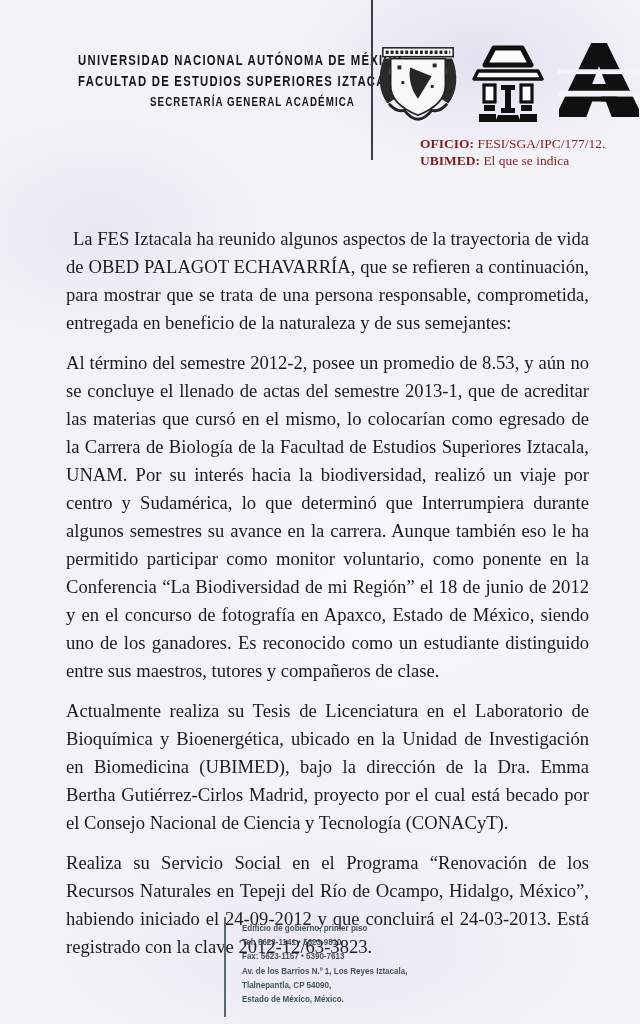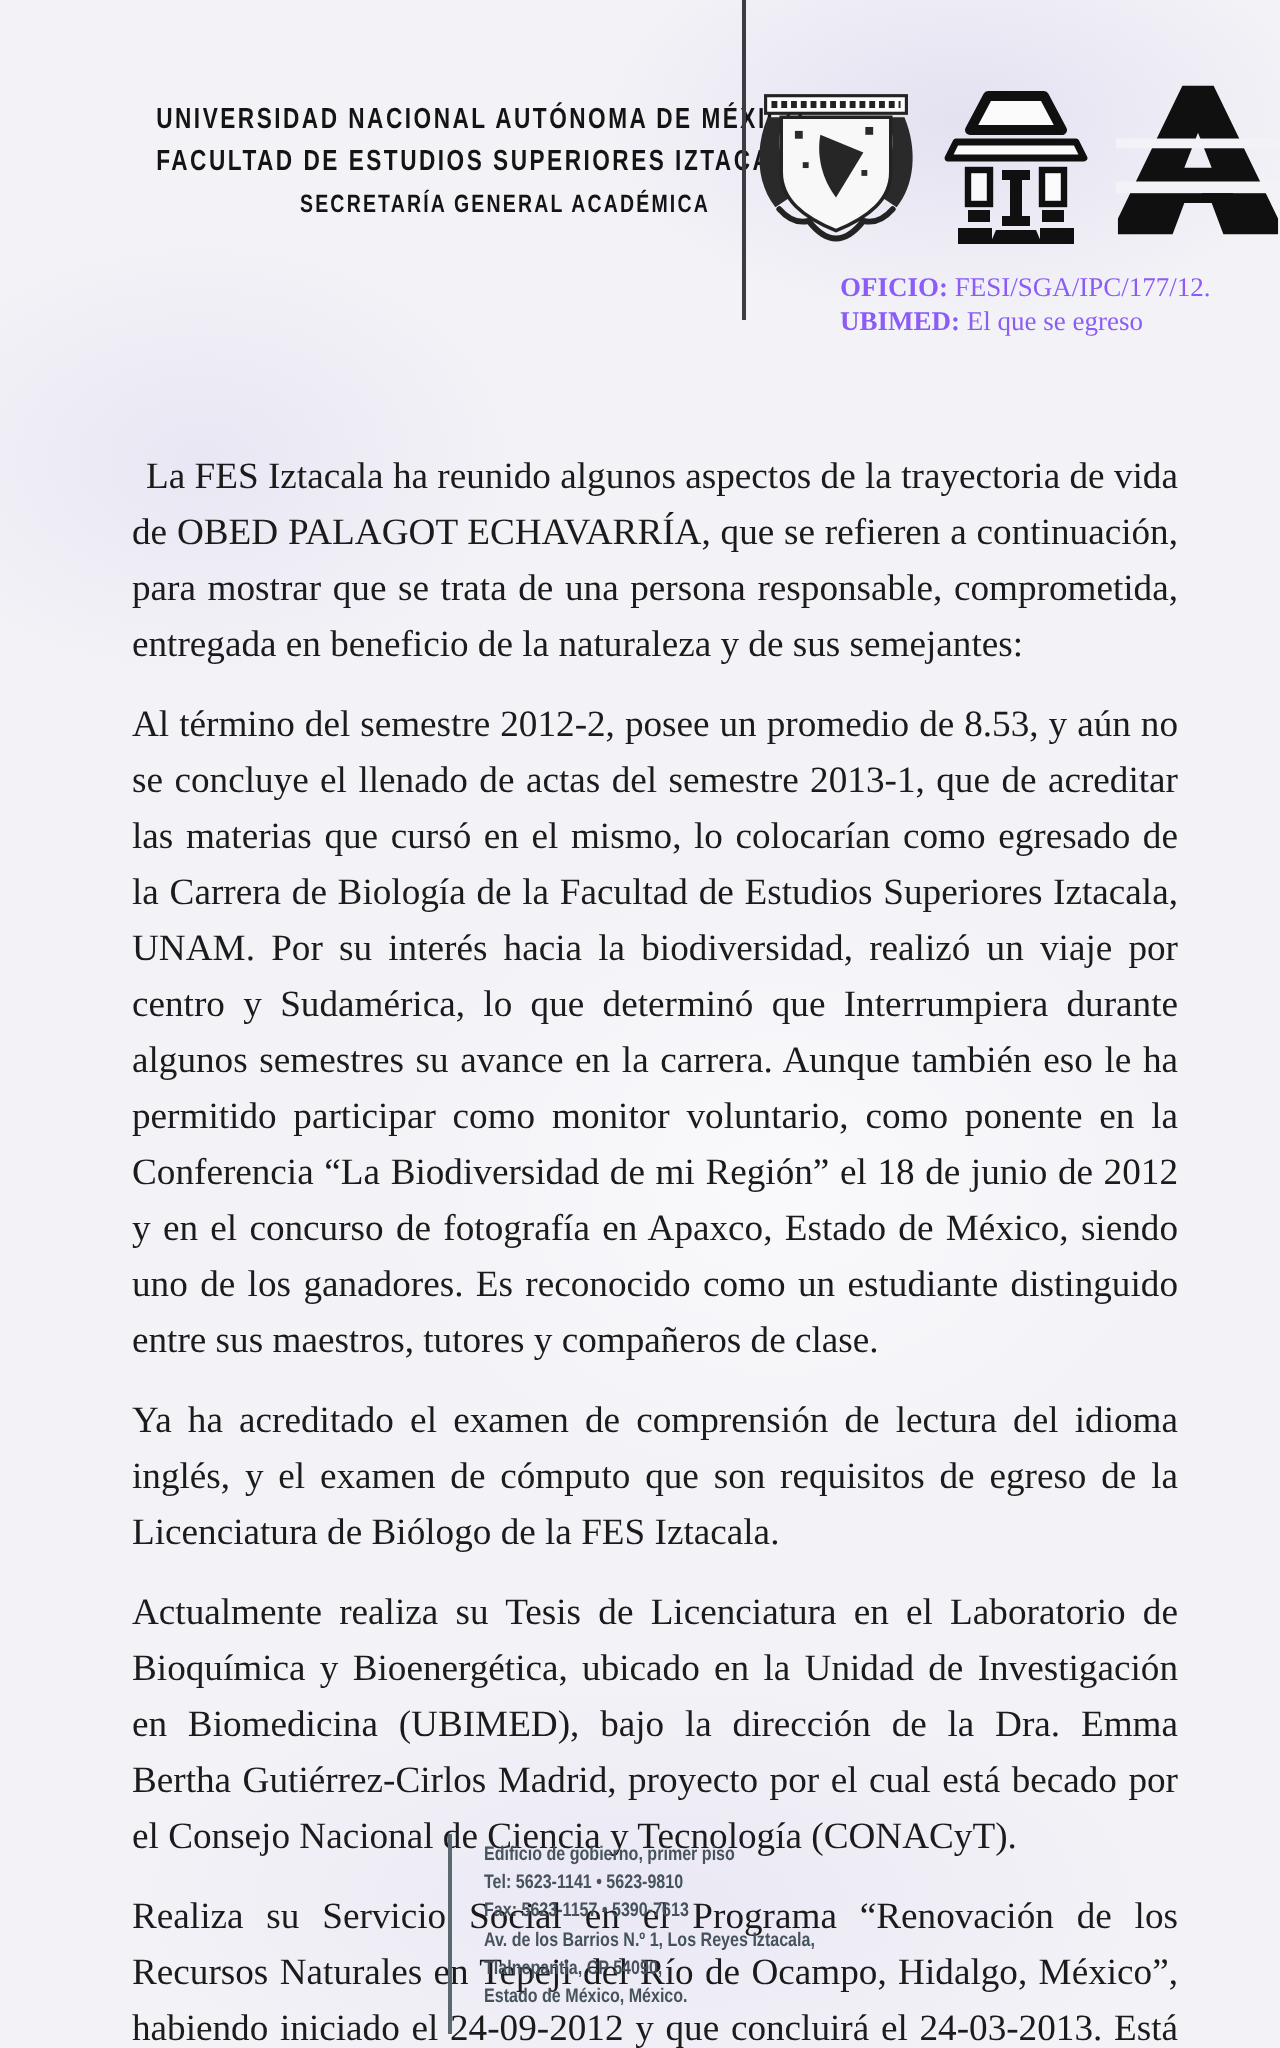--- a/index.html
+++ b/index.html
@@ -27,21 +27,21 @@
   .org-line{font-family:"Liberation Sans",sans-serif;font-weight:bold;
     font-size:14.5px;line-height:21px;letter-spacing:1.6px;white-space:nowrap;}
   .org-line.small{font-size:12.5px;letter-spacing:1.4px;}
   .head-divider{position:absolute;left:371px;top:0;width:2px;height:160px;background:#3c3c44;}
 
   .logo{position:absolute;}
   .logo-shield{left:374px;top:45px;width:88px;height:80px;}
   .logo-temple{left:468px;top:44px;width:80px;height:78px;}
   .logo-a{left:558px;top:42px;width:82px;height:76px;}
 
-  .oficio-block{position:absolute;left:420px;top:135px;color:#8b5cf6;
+  .oficio-block{position:absolute;left:420px;top:135px;color:#7f1d1d;
     font-family:"Liberation Serif",serif;font-size:13.5px;line-height:17px;}
   .oficio-block b{font-weight:bold;}
 
   
   .letter-body{
     position:absolute;left:54px;top:213px;width:547px;
     font-size:18.6px;line-height:28px;color:#1b1b1b;
     text-align:justify;
   }
   .letter-body p{margin:12px;}
@@ -111,28 +111,27 @@
     <rect x="44" y="55" width="16" height="5" fill="#101010"></rect>
   </svg>
 
   <div class="oficio-block">
     <div>
       <b>OFICIO:</b>
       <span>FESI/SGA/IPC/177/12.</span>
     </div>
     <div>
       <b>UBIMED:</b>
-      <span>El que se egreso</span>
+      <span>El que se indica</span>
     </div>
   </div>
 
   <div class="letter-body">
     <p class="indent">La FES Iztacala ha reunido algunos aspectos de la trayectoria de vida de OBED PALAGOT ECHAVARRÍA, que se refieren a continuación, para mostrar que se trata de una persona responsable, comprometida, entregada en beneficio de la naturaleza y de sus semejantes:</p>
     <p>Al término del semestre 2012-2, posee un promedio de 8.53, y aún no se concluye el llenado de actas del semestre 2013-1, que de acreditar las materias que cursó en el mismo, lo colocarían como egresado de la Carrera de Biología de la Facultad de Estudios Superiores Iztacala, UNAM. Por su interés hacia la biodiversidad, realizó un viaje por centro y Sudamérica, lo que determinó que Interrumpiera durante algunos semestres su avance en la carrera. Aunque también eso le ha permitido participar como monitor voluntario, como ponente en la Conferencia “La Biodiversidad de mi Región” el 18 de junio de 2012 y en el concurso de fotografía en Apaxco, Estado de México, siendo uno de los ganadores.  Es reconocido como un estudiante distinguido entre sus maestros, tutores y compañeros de clase.</p>
-    <p>Ya ha acreditado el examen de comprensión de lectura del idioma inglés, y el examen de cómputo que son requisitos de egreso de la Licenciatura de Biólogo de la FES Iztacala.</p>
     <p>Actualmente  realiza su Tesis de Licenciatura en el Laboratorio de Bioquímica y Bioenergética, ubicado en la Unidad de Investigación en Biomedicina (UBIMED), bajo la dirección de la Dra. Emma Bertha Gutiérrez-Cirlos Madrid, proyecto por el cual está becado por el Consejo Nacional de Ciencia y Tecnología (CONACyT).</p>
     <p>Realiza su Servicio Social en el Programa “Renovación de los Recursos Naturales en Tepeji del Río de Ocampo, Hidalgo, México”, habiendo iniciado el 24-09-2012 y que concluirá el 24-03-2013. Está registrado con la clave 2012-12/63-3823.</p>
 
   </div>
 
   <div class="foot-divider"></div>
   <div class="footer-block">
     <div>Edificio de gobierno, primer piso</div>
     <div>Tel: 5623-1141 • 5623-9810</div>
     <div>Fax: 5623-1157 • 5390-7613</div>

